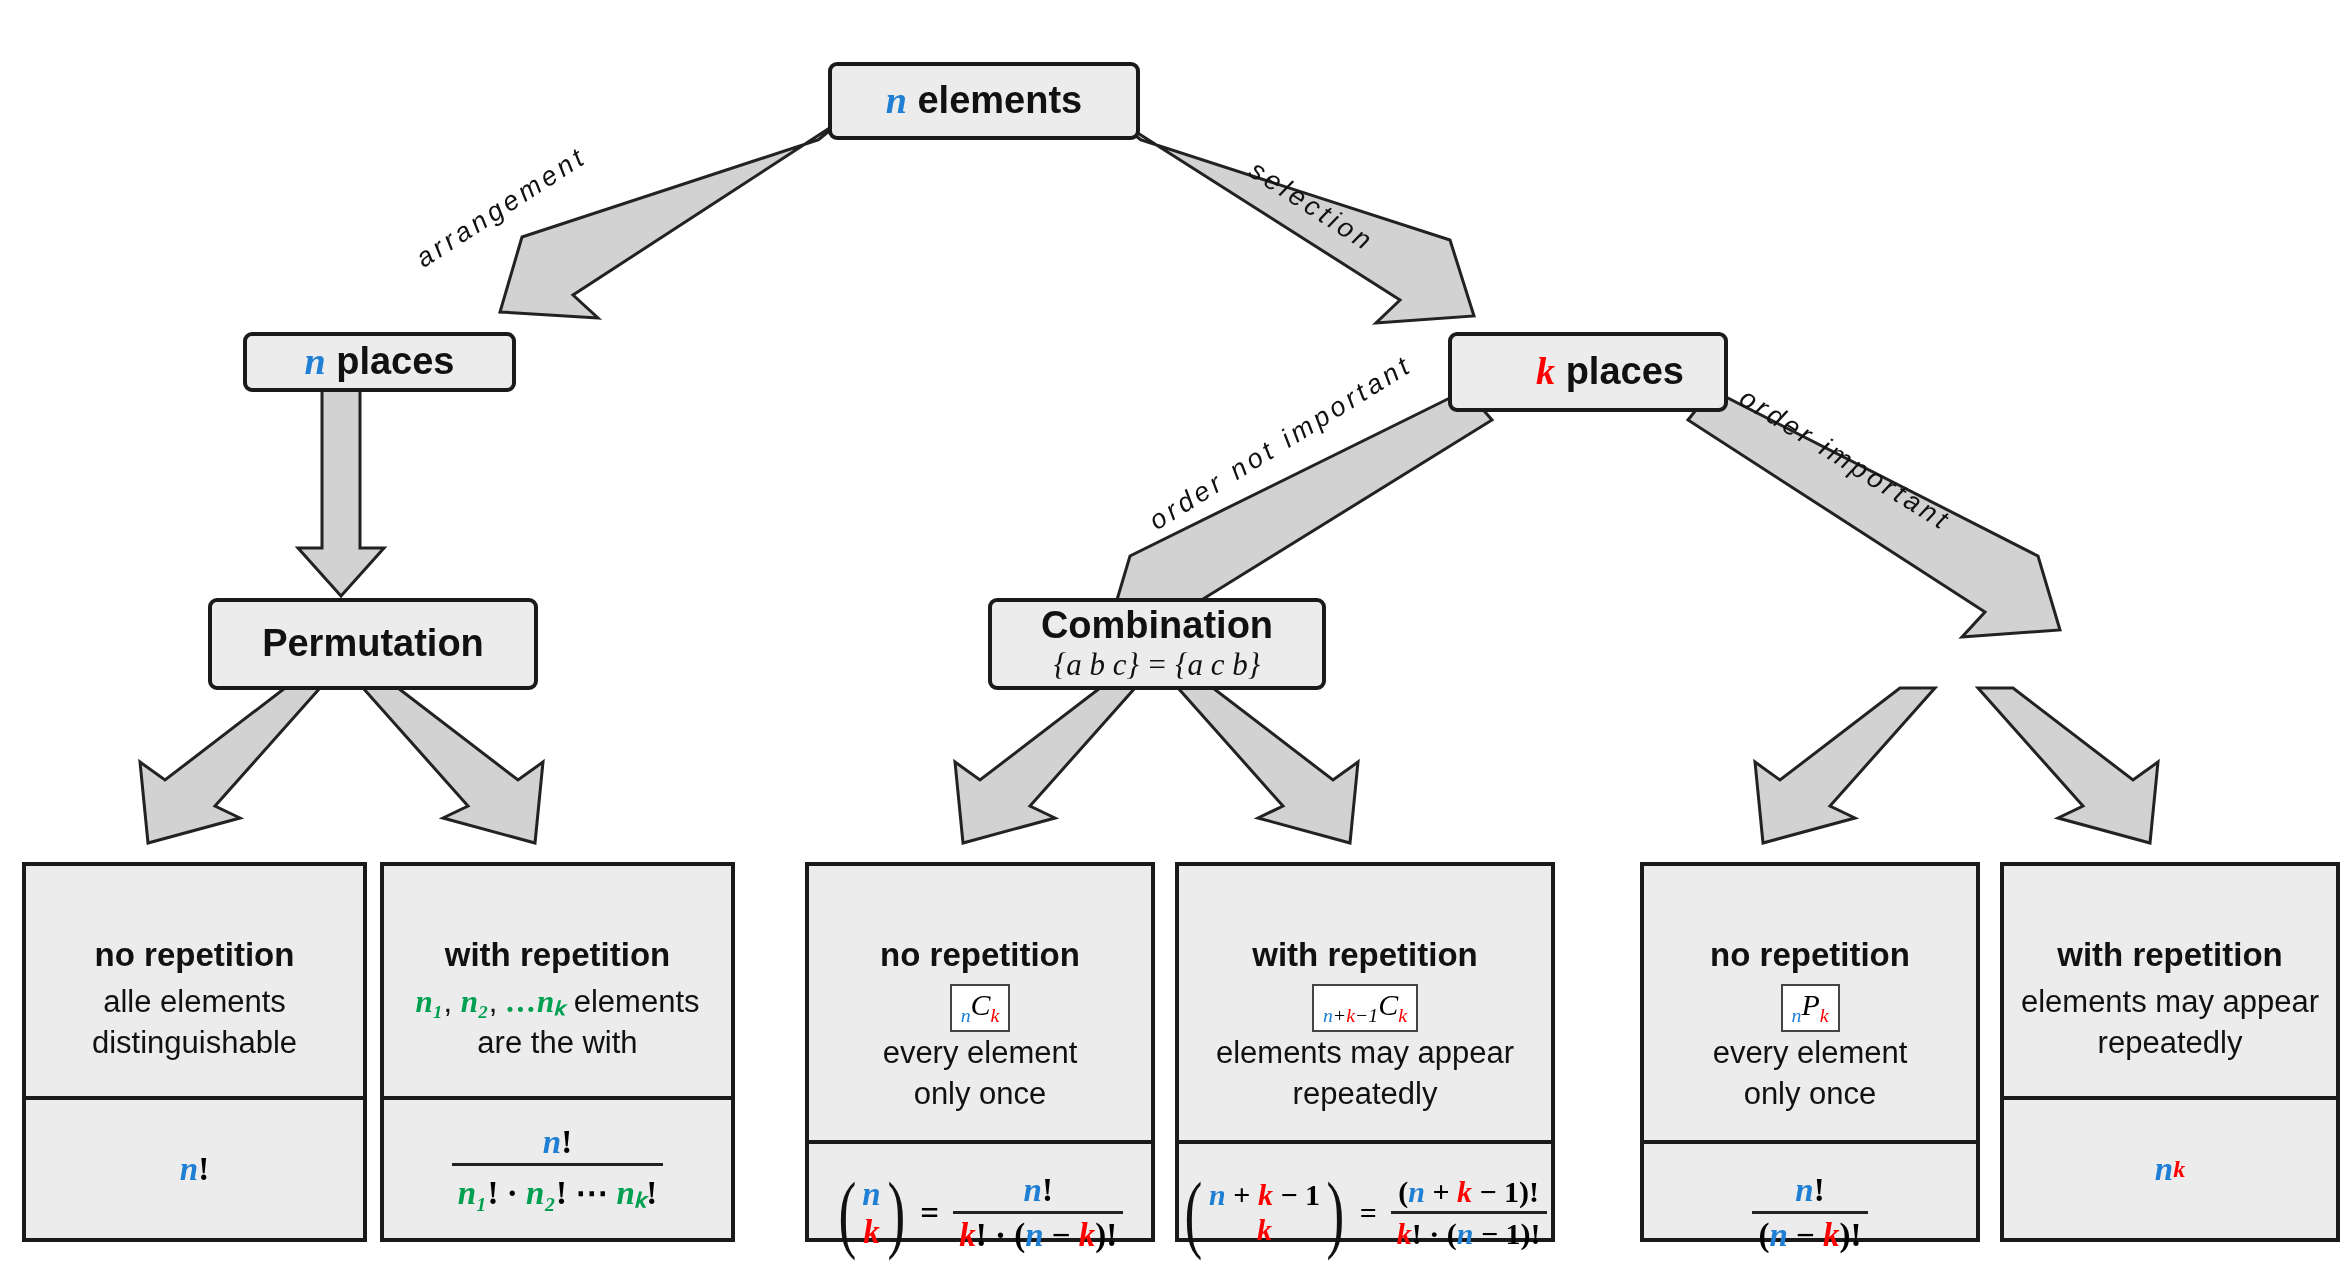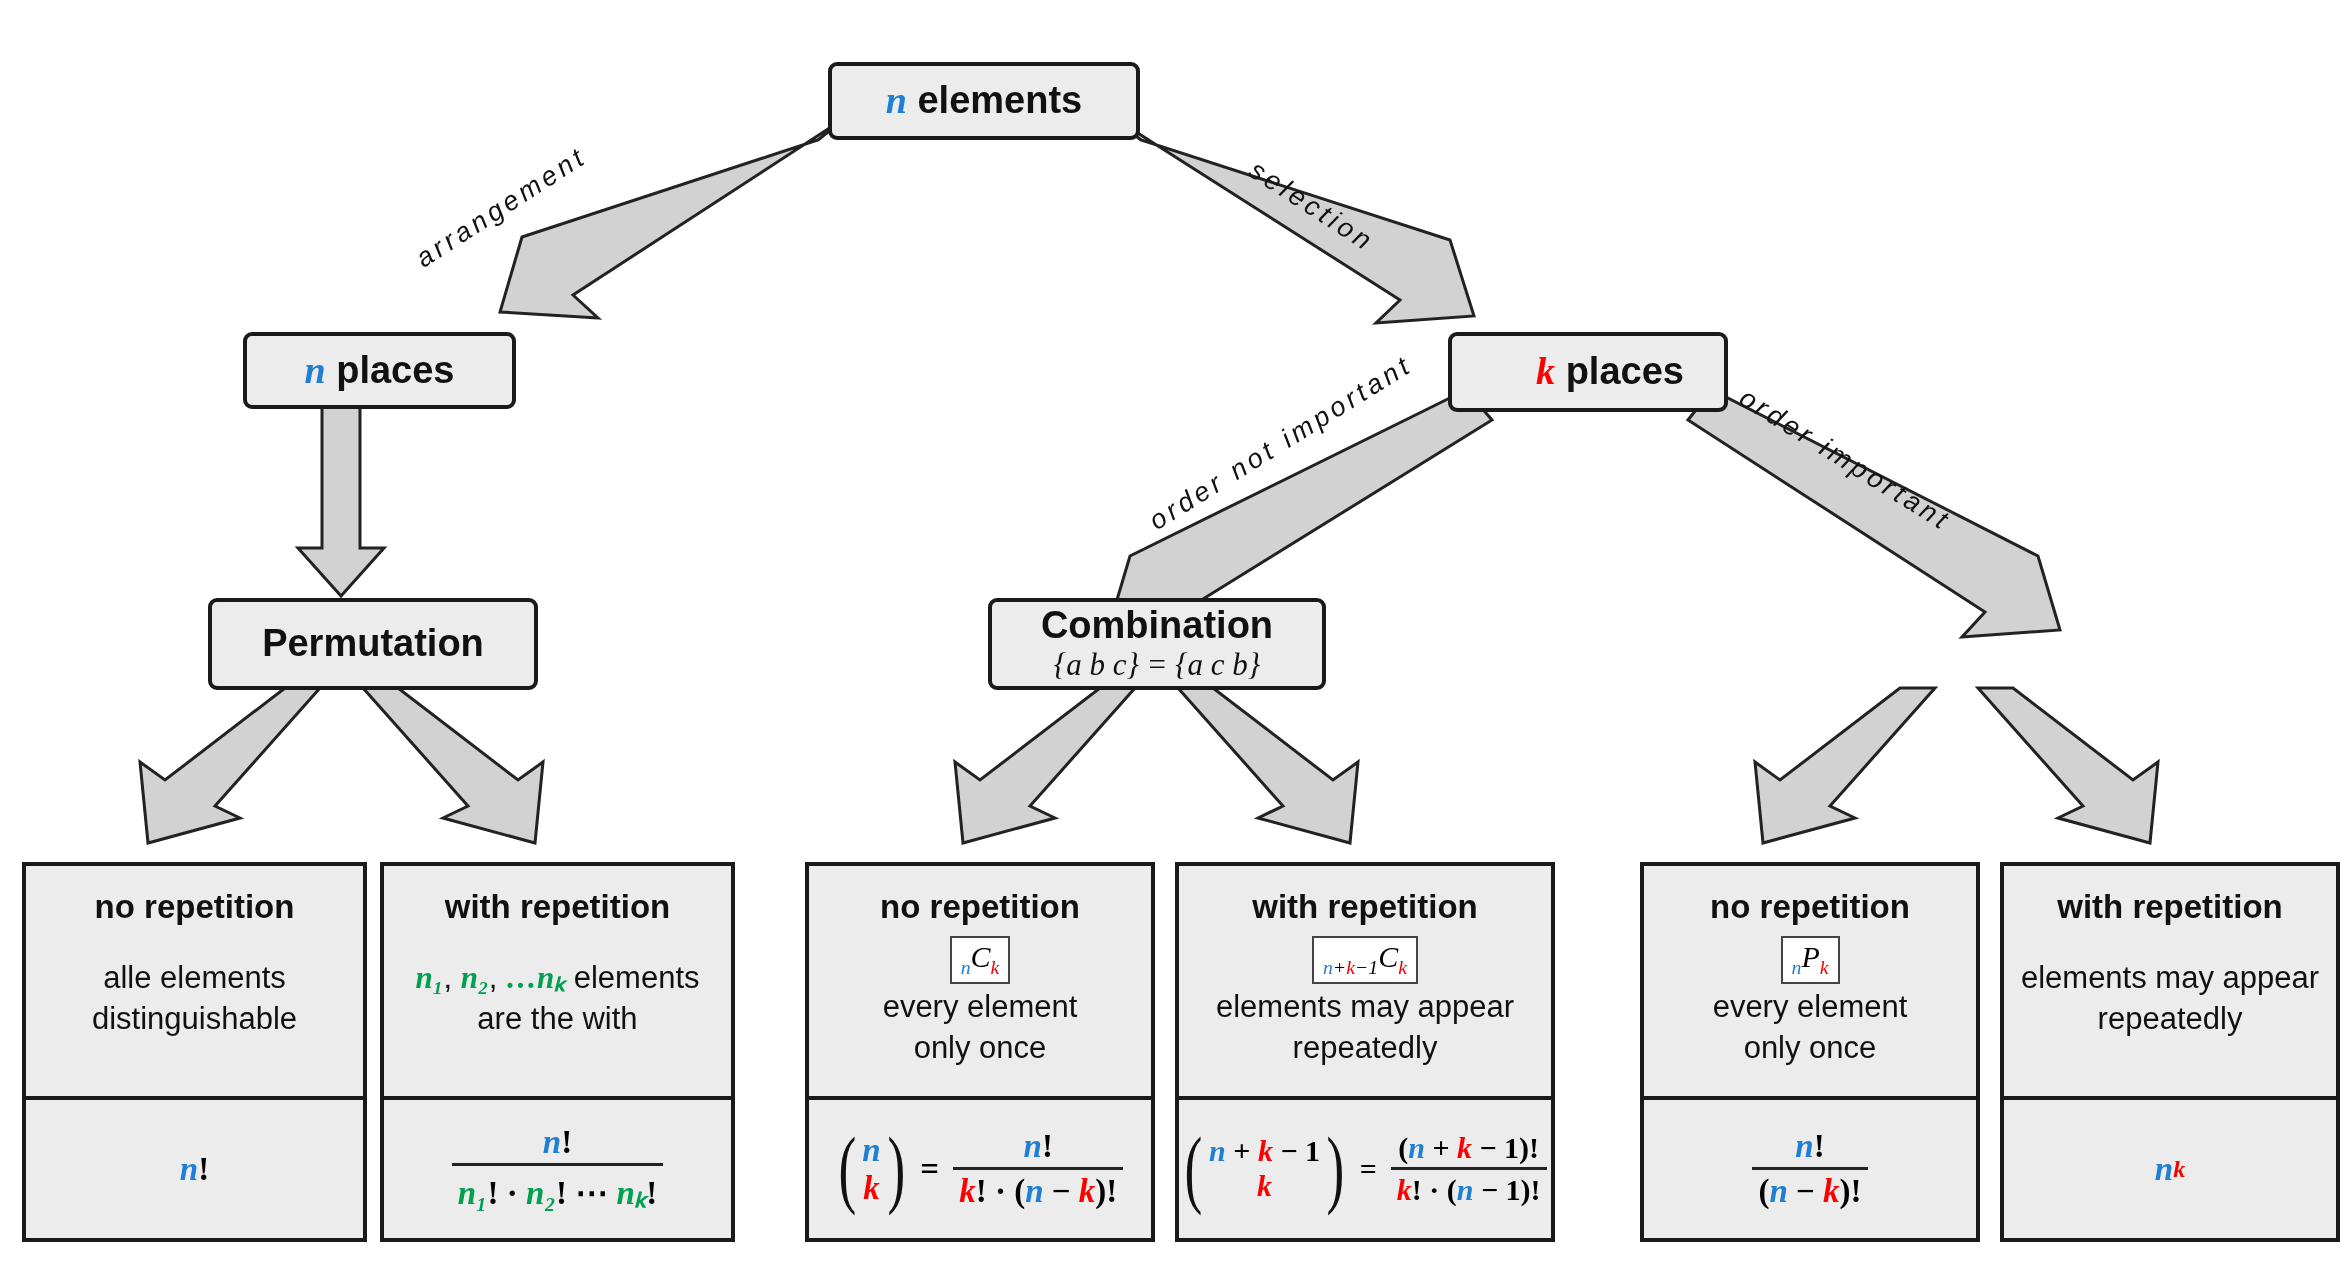--- a/index.html
+++ b/index.html
@@ -75,20 +75,21 @@
     display: flex;
     flex-direction: column;
     align-items: center;
     padding-top: 22px;
   }
   .card-head {
     font-size: 33px;
     font-weight: bold;
     color: #111111;
     white-space: nowrap;
+    margin-top: 48px;
   }
   .notation {
     margin-top: 10px;
     border: 2px solid #444444;
     background: #ffffff;
     padding: 2px 9px 3px 9px;
     font-family: "Liberation Serif", serif;
     font-style: italic;
     font-weight: normal;
     font-size: 30px;
@@ -199,21 +200,21 @@
 
   <div class="edge-label" style="left:1742px; top:380px; transform: rotate(32deg);">order important</div>
 
   <div class="node" style="left:828px; top:62px; width:312px; height:78px;">
     <div class="node-title">
       <span class="mvar blue">n</span>
       <span>elements</span>
     </div>
   </div>
 
-  <div class="node" style="left:243px; top:332px; width:273px; height:77px;">
+  <div class="node" style="left:243px; top:332px; width:273px; height:60px;">
     <div class="node-title">
       <span class="mvar blue">n</span>
       <span>places</span>
     </div>
   </div>
 
   <div class="node" style="left:1448px; top:332px; width:280px; height:80px;padding-left:44px;">
     <div class="node-title">
       <span class="mvar red">k</span>
       <span>places</span>

